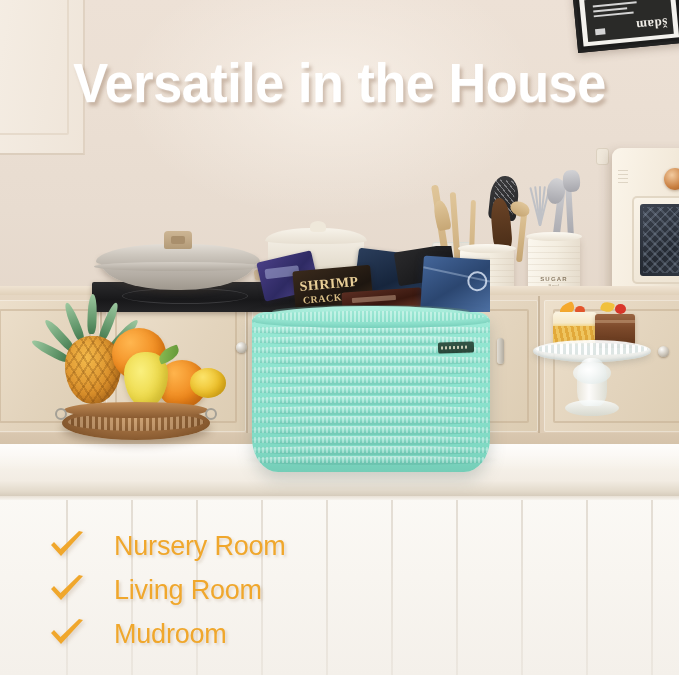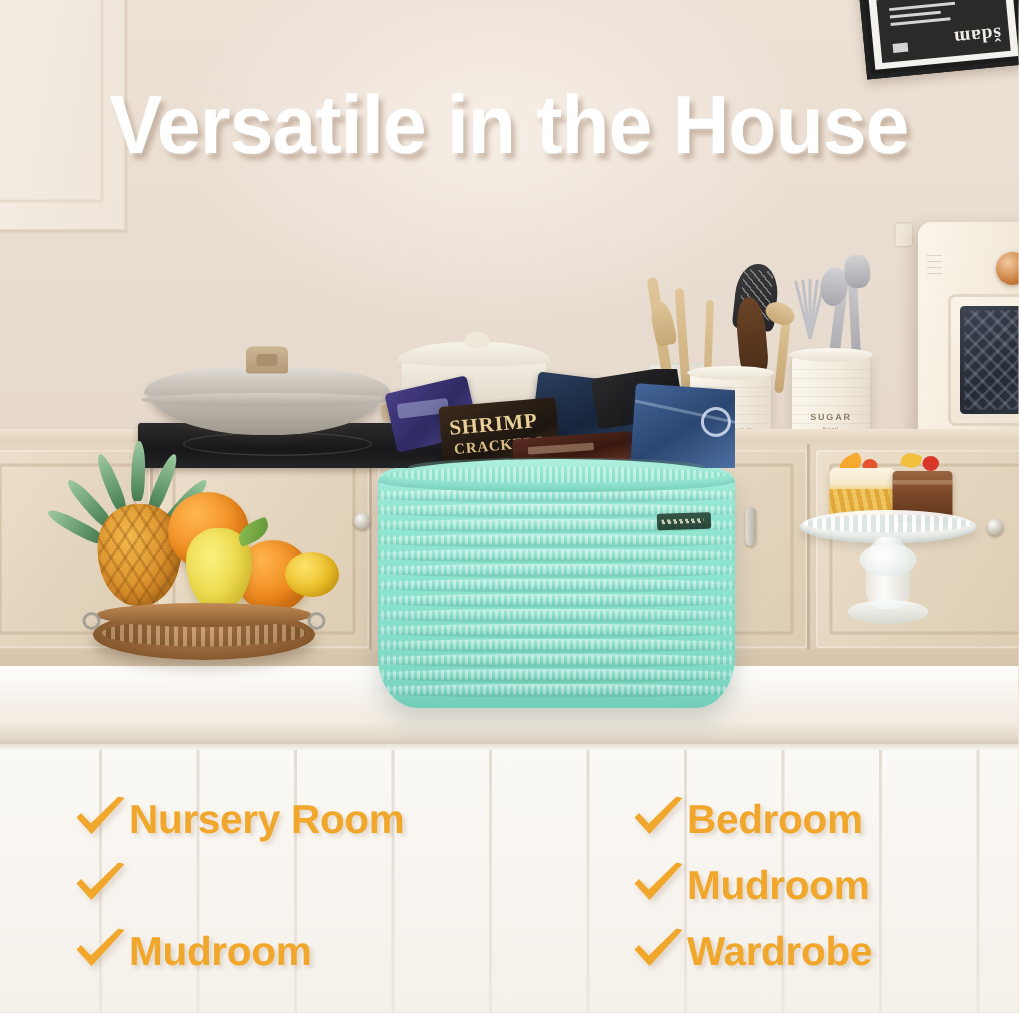--- a/index.html
+++ b/index.html
@@ -115,22 +115,22 @@
 
   
   .features { position:absolute; left:0; top:524px; width:679px; height:140px; }
   .feat-col { position:absolute; top:0; }
   .col-left { left:48px; }
   .col-right { left:420px; }
   .feat-row { display:flex; align-items:center; height:44px; }
   .check { width:38px; height:30px; flex:0 0 38px; position:relative; }
   .check svg { position:absolute; left:0; top:0;
     filter:drop-shadow(2px 2px 2px rgba(160,130,100,.30)); }
-  .feat-label { font-size:27px; font-weight:bold; color:#F0A72C;
-    letter-spacing:-0.2px; text-shadow:2px 2px 3px rgba(165,135,105,.28); }
+  .feat-label { font-size:27px; font-weight:normal; color:#F0A72C;
+    letter-spacing:-0.2px; text-shadow:2px 2px 3px rgba(165,135,105,.28);margin-left:28px; }
 
   
   .basket { position:absolute; left:252px; top:300px; width:238px; height:172px; }
   .basket-body { position:absolute; left:0; top:12px; width:238px; height:160px;
     background:linear-gradient(180deg,#A3ECDA 0%,#92E6D1 18%,#8AE2CD 55%,#7FD9C3 86%,#74CDB7 100%);
     border-radius:14px 14px 26px 26px/10px 10px 34px 34px;
     box-shadow:0 8px 16px rgba(90,110,105,.26); overflow:hidden; }
   
   .coil { position:absolute; left:-6px; width:250px; height:9px;
     background:linear-gradient(180deg,rgba(255,255,255,.50) 0%,rgba(255,255,255,.12) 42%,
@@ -531,53 +531,28 @@
             </svg>
         </span>
         <span class="feat-label">Nursery Room</span>
       </div>
       <div class="feat-row">
         <span class="check">
           <svg width="38" height="30" viewBox="0 0 38 30">
               <path d="M3 14 L13 25 L35 1 L31 0 L12.5 18 L6 11 Z" fill="#F0A72C"></path>
             </svg>
         </span>
+        <span class="feat-label">Living Room</span>
       </div>
       <div class="feat-row">
         <span class="check">
           <svg width="38" height="30" viewBox="0 0 38 30">
               <path d="M3 14 L13 25 L35 1 L31 0 L12.5 18 L6 11 Z" fill="#F0A72C"></path>
             </svg>
         </span>
         <span class="feat-label">Mudroom</span>
       </div>
     </div>
 
-    <div class="feat-col col-right">
-      <div class="feat-row">
-        <span class="check">
-          <svg width="38" height="30" viewBox="0 0 38 30">
-              <path d="M3 14 L13 25 L35 1 L31 0 L12.5 18 L6 11 Z" fill="#F0A72C"></path>
-            </svg>
-        </span>
-        <span class="feat-label">Bedroom</span>
-      </div>
-      <div class="feat-row">
-        <span class="check">
-          <svg width="38" height="30" viewBox="0 0 38 30">
-              <path d="M3 14 L13 25 L35 1 L31 0 L12.5 18 L6 11 Z" fill="#F0A72C"></path>
-            </svg>
-        </span>
-        <span class="feat-label">Mudroom</span>
-      </div>
-      <div class="feat-row">
-        <span class="check">
-          <svg width="38" height="30" viewBox="0 0 38 30">
-              <path d="M3 14 L13 25 L35 1 L31 0 L12.5 18 L6 11 Z" fill="#F0A72C"></path>
-            </svg>
-        </span>
-        <span class="feat-label">Wardrobe</span>
-      </div>
-    </div>
 
   </div>
 
 </div>
 
 </body></html>

